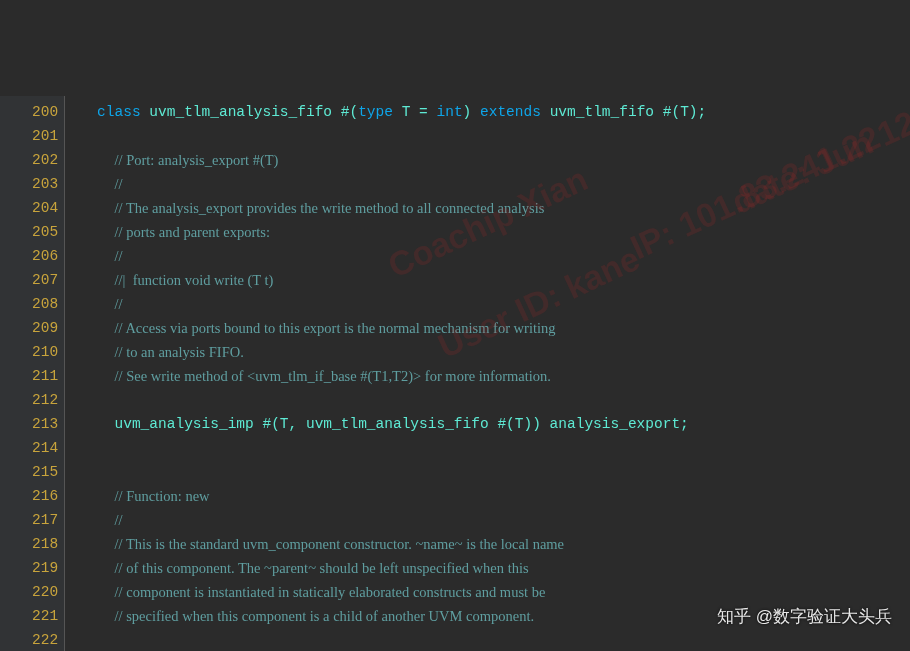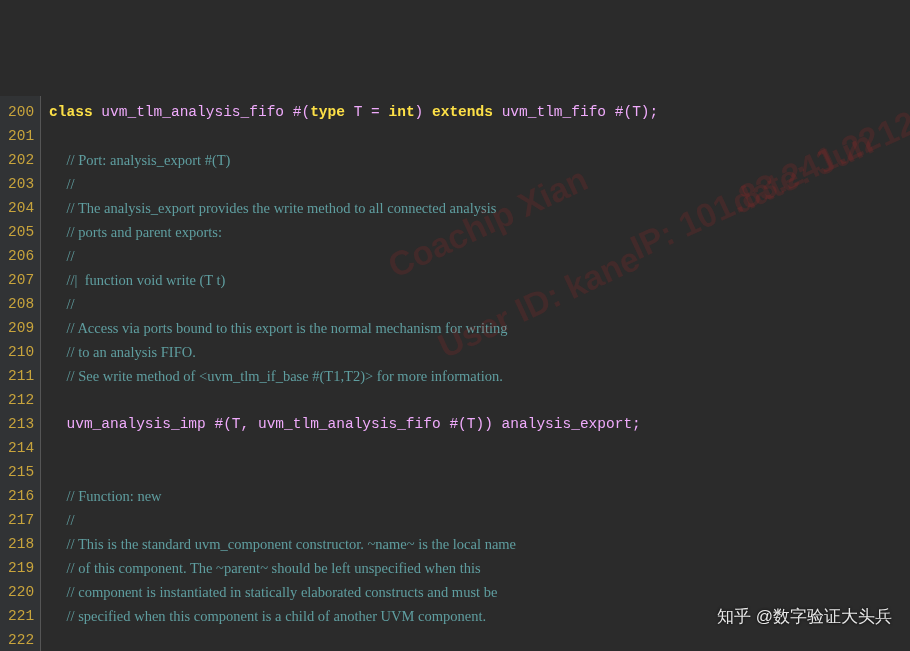--- a/index.html
+++ b/index.html
@@ -30,23 +30,24 @@
   user-select: none;
   min-width: 38px;
   border-right: 1px solid #555;
 }
 .editor {
   padding: 4px 0 4px 8px;
   color: #a9b7c6;
 }
 .line {
   height: 24px;
+  margin-left: 24px;
 }
-.kw { color: #fde047; font-weight: bold; }
-.cls { color: #f0abfc; }
+.kw { color: #0ea5e9; font-weight: normal; }
+.cls { color: #5eead4; }
 .cm2 { color: #5f9ea0; font-family: Liberation Serif, serif; }
 .op { color: #a9b7c6; }
 .watermark {
   position: absolute;
   color: rgba(200,40,40,0.15);
   font-size: 34px;
   font-family: sans-serif;
   transform: rotate(-25deg);
   pointer-events: none;
   font-weight: bold;

